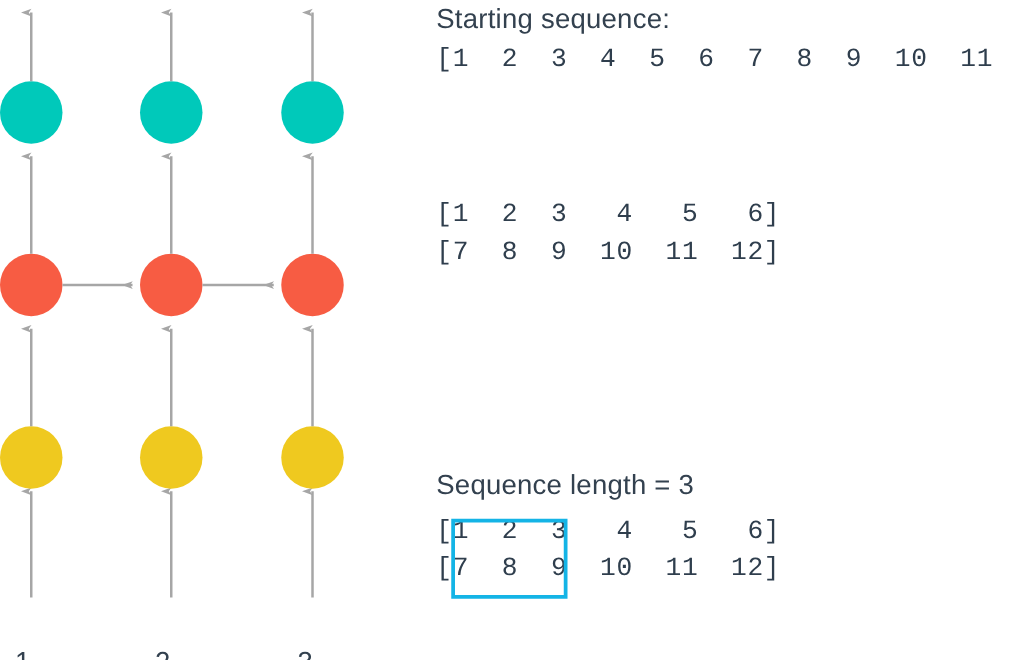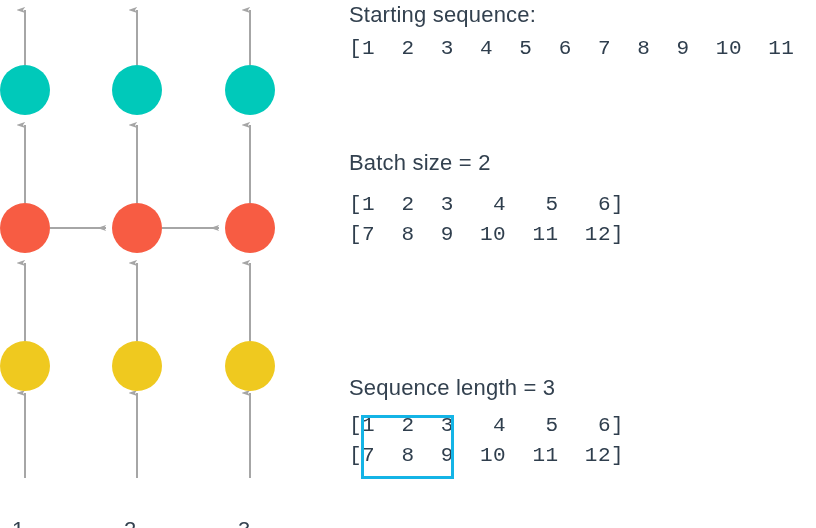--- a/index.html
+++ b/index.html
@@ -147,21 +147,20 @@
 </div>
 
 <div id="panel">
 
   <div class="block" id="block-start">
     <div class="heading">Starting sequence:</div>
     <div class="seq">[1  2  3  4  5  6  7  8  9  10  11  12]</div>
   </div>
 
   <div class="block" id="block-batch">
-    <div class="heading">Batch size = 2</div>
     <div style="height:8px"></div>
     <div class="seq">[1  2  3   4   5   6]</div>
     <div class="seq">[7  8  9  10  11  12]</div>
   </div>
 
   <div class="block" id="block-seqlen">
     <div class="heading">Sequence length = 3</div>
     <div style="height:4px"></div>
     <div class="seq">[1  2  3   4   5   6]</div>
     <div class="seq">[7  8  9  10  11  12]</div>

